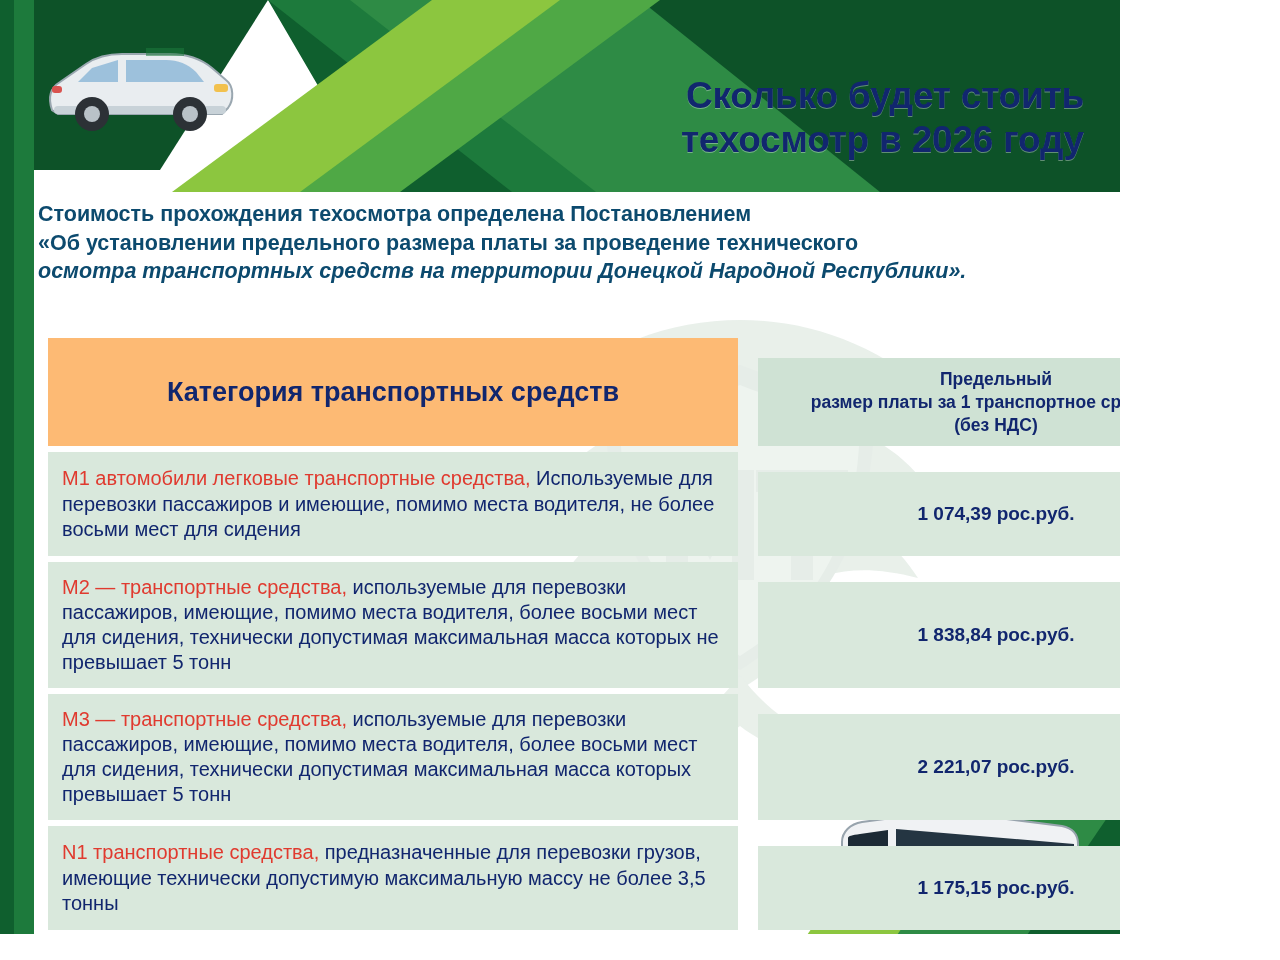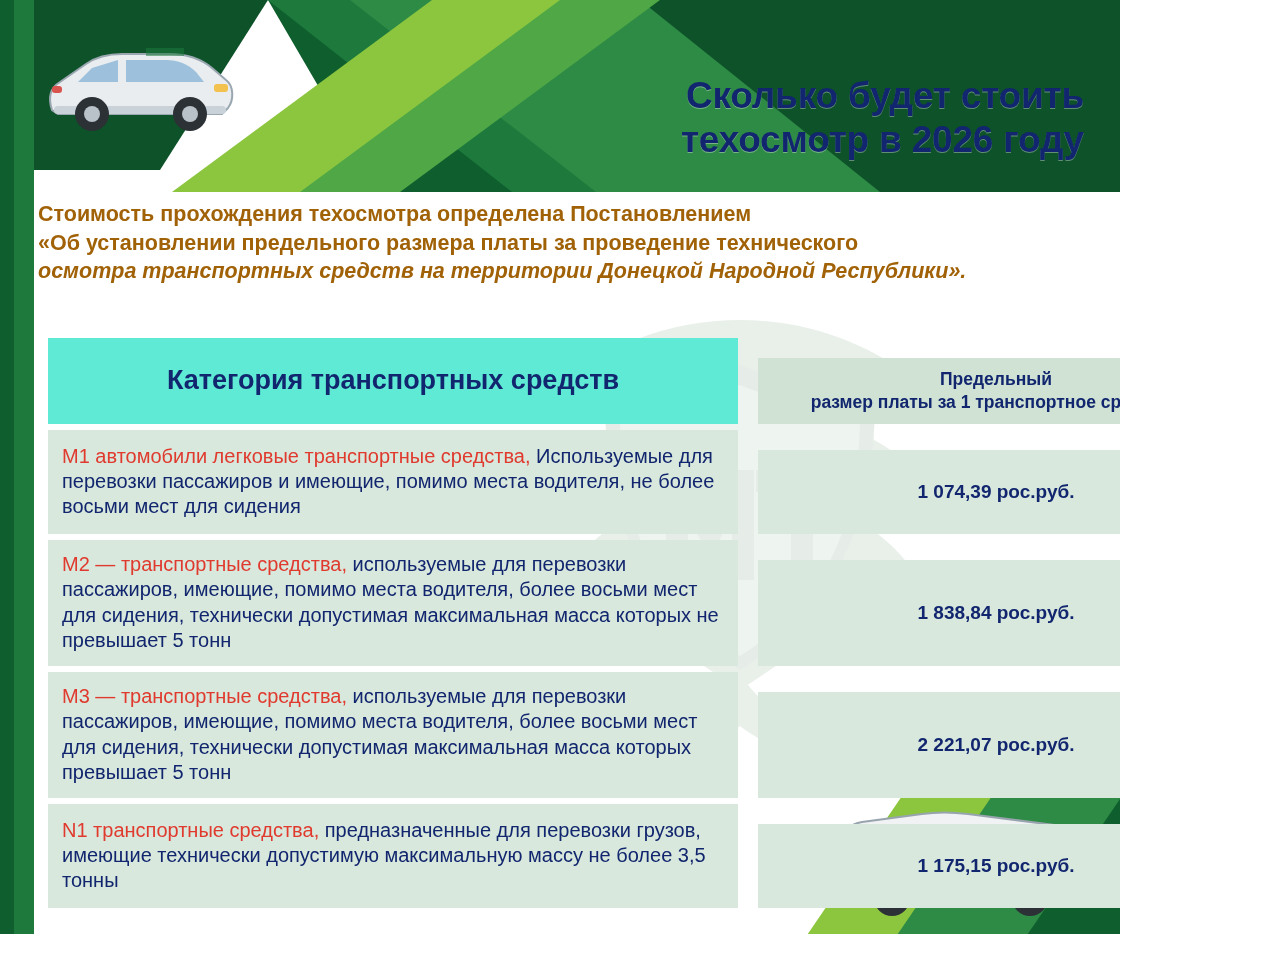--- a/index.html
+++ b/index.html
@@ -176,21 +176,21 @@
     width: 260px;
     height: 120px;
   }
 
   
   .intro {
     position: absolute;
     left: 38px;
     top: 200px;
     width: 1208px;
-    color: #a16207;
+    color: #0c4a6e;
     font-size: 21.5px;
     line-height: 1.33;
     font-weight: bold;
     text-align: justify;
     text-justify: inter-word;
   }
   .intro p { margin: 0; }
   .intro .lastline { text-align: justify; font-style: italic; }
 
   
@@ -222,21 +222,21 @@
     display: flex;
     align-items: center;
     justify-content: center;
     color: #11266e;
     font-size: 19px;
     font-weight: bold;
     margin-top: 20px;
   }
 
   .header-row .cell-cat {
-    background: #5eead4;
+    background: #fdba74;
     justify-content: center;
     padding: 14px 10px;
   }
   .header-row .cell-price {
     background: #cfe2d4;
     padding: 10px 8px;
   }
   .head-cat-text {
     color: #11266e;
     font-size: 27px;
@@ -353,20 +353,21 @@
 
     <div class="row header-row">
       <div class="cell-cat">
         <div class="head-cat-text">Категория транспортных средств</div>
       </div>
       <div class="cell-gap"></div>
       <div class="cell-price">
         <div class="head-price-text">
           <div>Предельный</div>
           <div>размер платы за 1 транспортное средство</div>
+          <div>(без НДС)</div>
         </div>
       </div>
     </div>
 
     <div class="row r1">
       <div class="cell-cat">
         <div class="cat-text">
           <span class="red">M1 автомобили легковые транспортные средства,</span>
           <span>Используемые для перевозки пассажиров и имеющие, помимо места водителя, не более восьми мест для сидения</span>
         </div>

